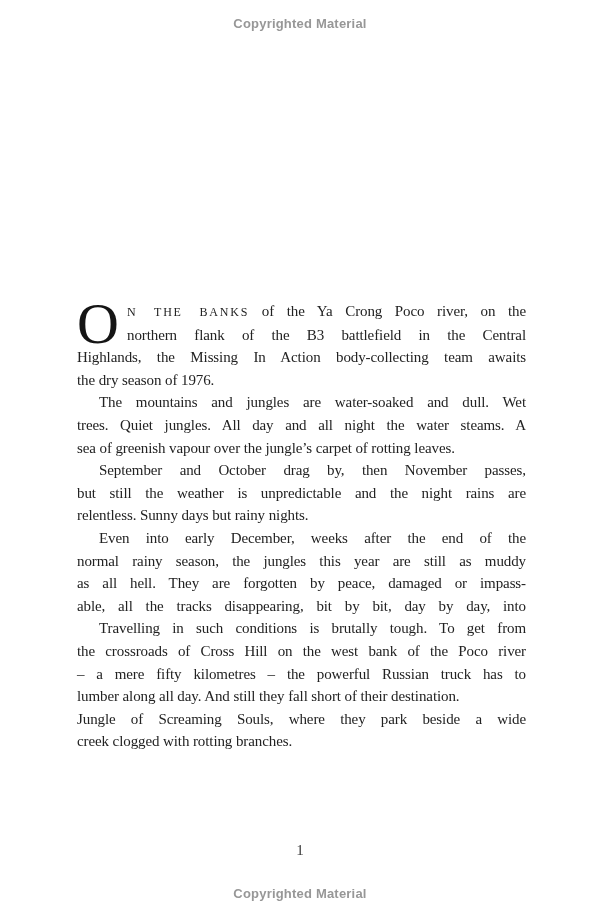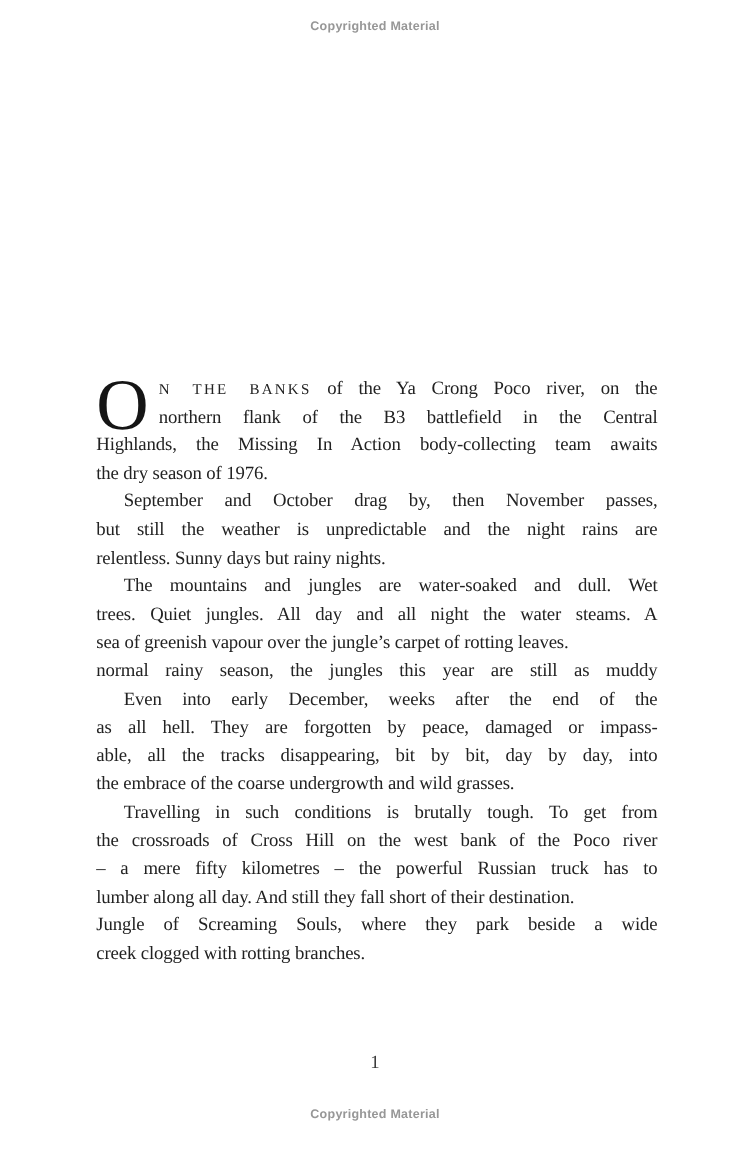--- a/index.html
+++ b/index.html
@@ -16,21 +16,21 @@
     overflow: hidden;
     font-family: "Liberation Serif", "DejaVu Serif", serif;
     color: var(--ink, #222222);
   }
   .notice {
     position: absolute;
     left: 0;
     width: 100%;
     text-align: center;
     font-family: "Liberation Sans", "DejaVu Sans", sans-serif;
-    font-size: 10px;
+    font-size: 13px;
     font-weight: bold;
     color: var(--notice, #979797);
     letter-spacing: 0.2px;
   }
   .notice.top { top: 16px; }
   .notice.bottom { top: 886px; }
 
   .text-block {
     position: absolute;
     left: 77px;
@@ -84,35 +84,34 @@
 
   <main class="text-block" id="text-block">
       <div class="para">
         <span class="dropcap">O</span>
         <div class="line"><span class="smallcaps">N THE BANKS</span> of the Ya Crong Poco river, on the</div>
         <div class="line">northern flank of the B3 battlefield in the Central</div>
         <div class="line">Highlands, the Missing In Action body-collecting team awaits</div>
         <div class="line last">the dry season of 1976.</div>
       </div>
       <div class="para">
+        <div class="line indent">The mountains and jungles are water-soaked and dull. Wet</div>
+        <div class="line">trees. Quiet jungles. All day and all night the water steams. A</div>
+        <div class="line last">sea of greenish vapour over the jungle’s carpet of rotting leaves.</div>
+      </div>
+      <div class="para">
         <div class="line indent">September and October drag by, then November passes,</div>
         <div class="line">but still the weather is unpredictable and the night rains are</div>
         <div class="line last">relentless. Sunny days but rainy nights.</div>
       </div>
       <div class="para">
-        <div class="line indent">The mountains and jungles are water-soaked and dull. Wet</div>
-        <div class="line">trees. Quiet jungles. All day and all night the water steams. A</div>
-        <div class="line last">sea of greenish vapour over the jungle’s carpet of rotting leaves.</div>
-      </div>
-      <div class="para">
+        <div class="line indent">Even into early December, weeks after the end of the</div>
         <div class="line">normal rainy season, the jungles this year are still as muddy</div>
-        <div class="line indent">Even into early December, weeks after the end of the</div>
         <div class="line">as all hell. They are forgotten by peace, damaged or impass-</div>
         <div class="line">able, all the tracks disappearing, bit by bit, day by day, into</div>
-        <div class="line last">the embrace of the coarse undergrowth and wild grasses.</div>
       </div>
       <div class="para">
         <div class="line indent">Travelling in such conditions is brutally tough. To get from</div>
         <div class="line">the crossroads of Cross Hill on the west bank of the Poco river</div>
         <div class="line">– a mere fifty kilometres – the powerful Russian truck has to</div>
         <div class="line last">lumber along all day. And still they fall short of their destination.</div>
       </div>
       <div class="para">
         <div class="line">Jungle of Screaming Souls, where they park beside a wide</div>
         <div class="line last">creek clogged with rotting branches.</div>

